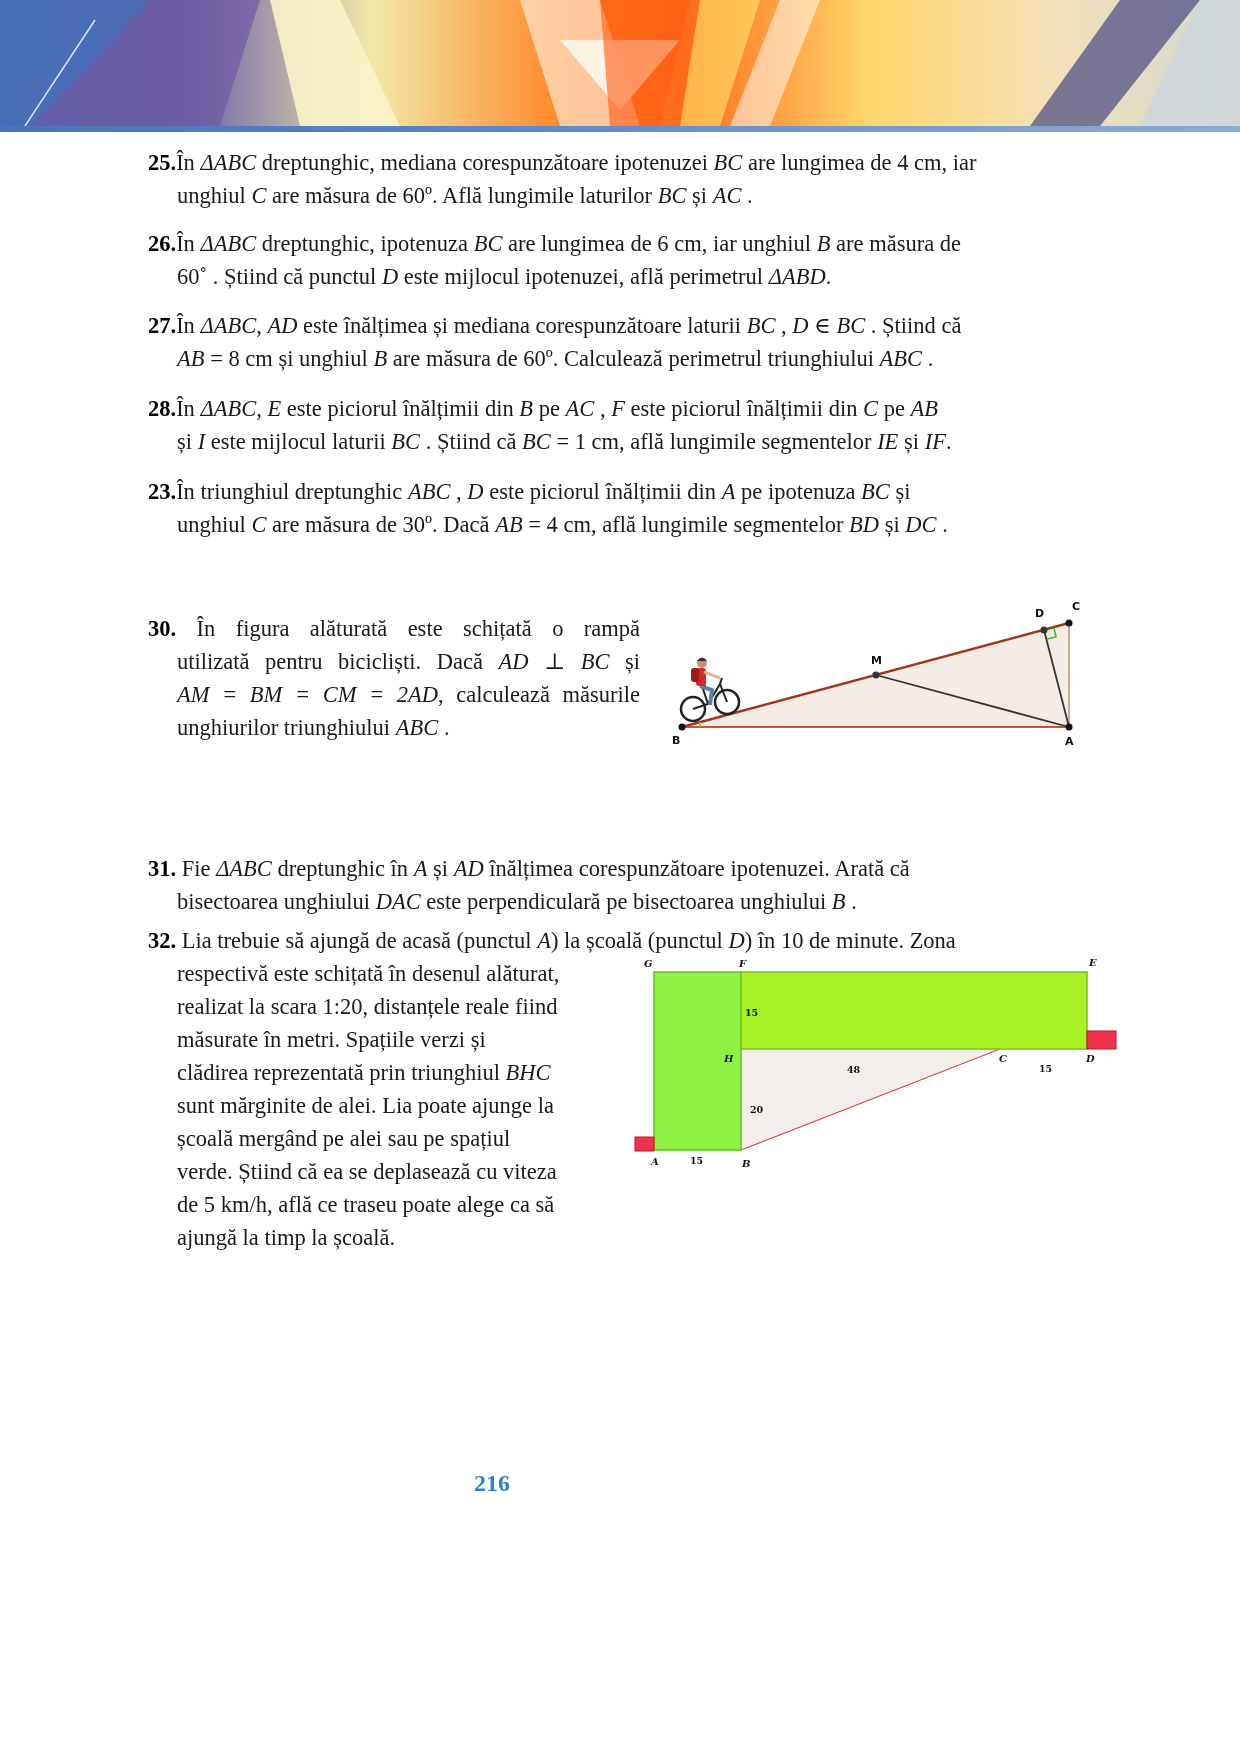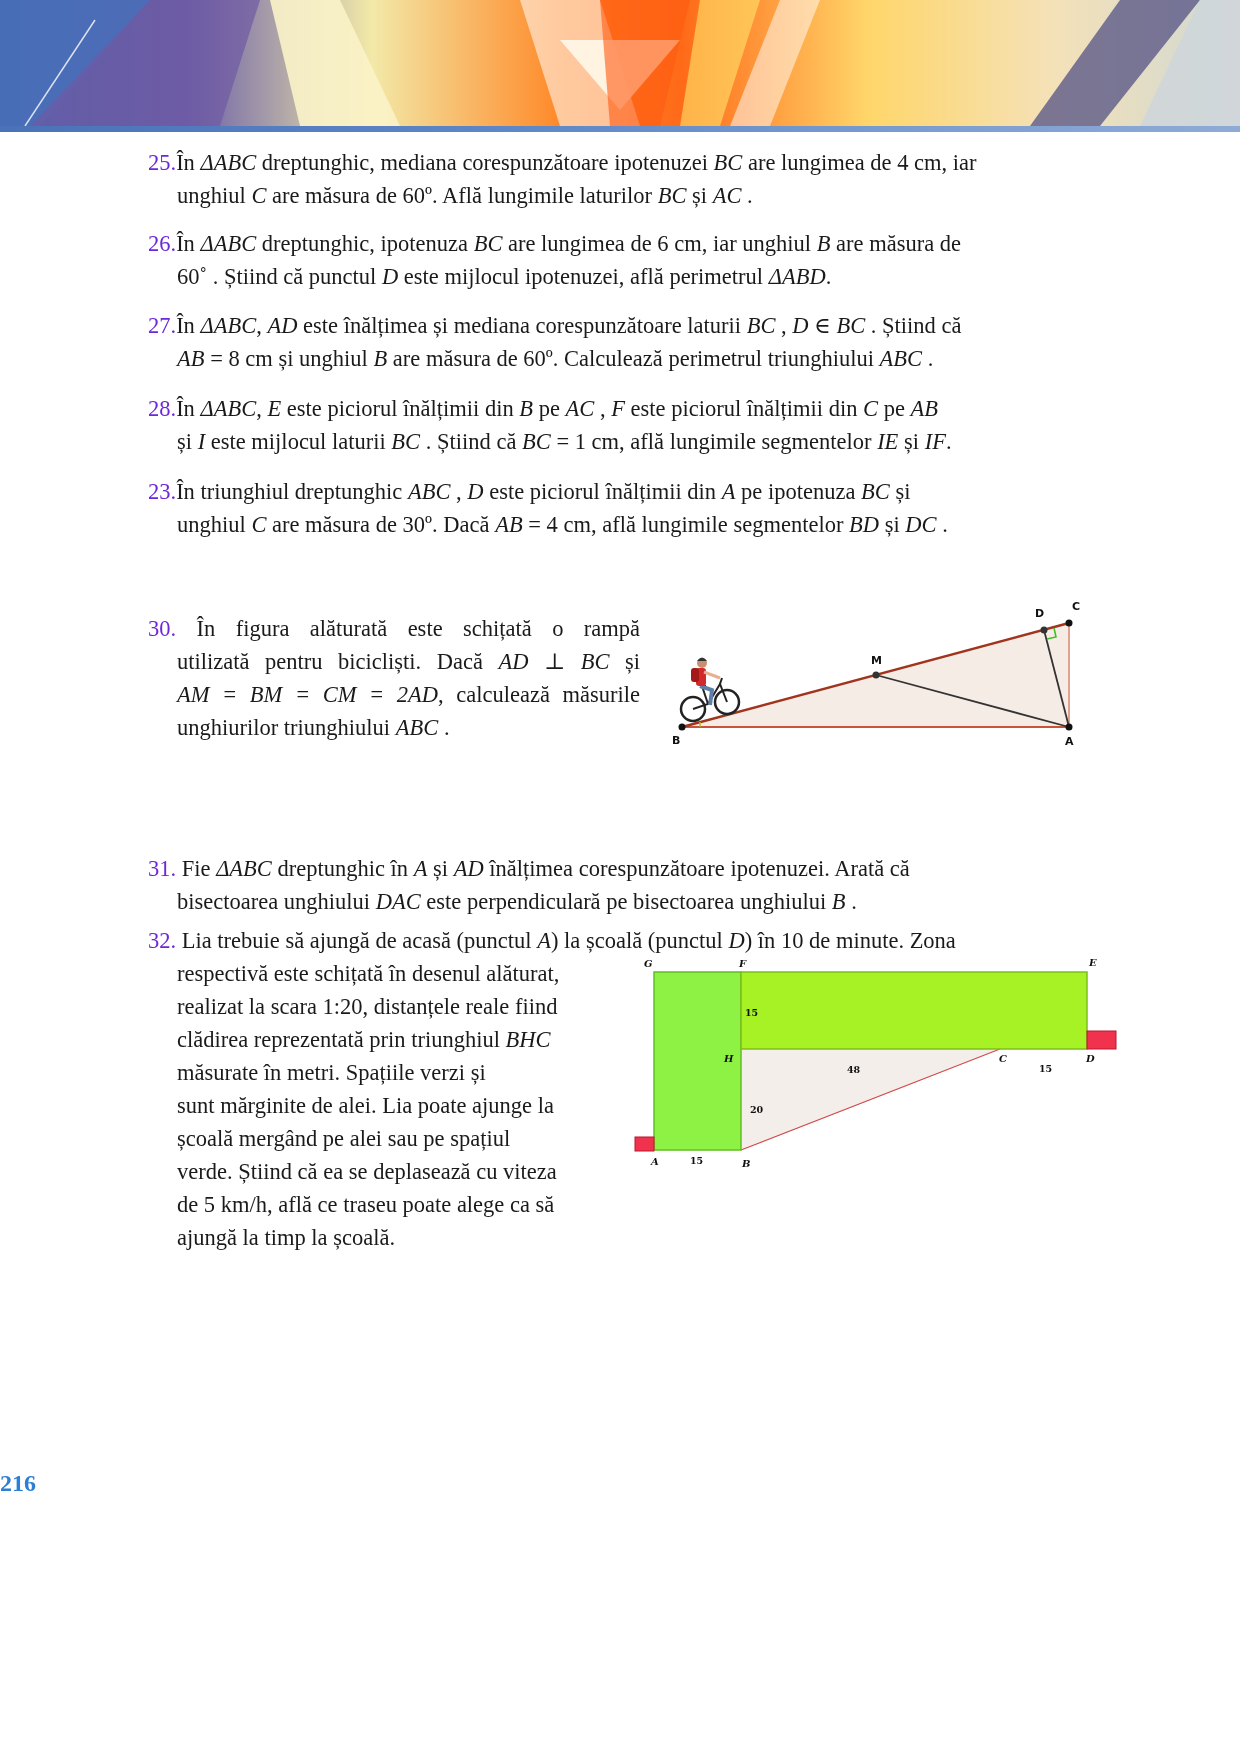--- a/index.html
+++ b/index.html
@@ -3,30 +3,30 @@
 <meta charset="utf-8">
 <style>
   html, body { margin: 0; padding: 0; background: #ffffff; }
   body { width: 1240px; height: 1754px; position: relative; overflow: hidden;
          font-family: "Liberation Serif", "DejaVu Serif", serif; color: #1a1a1a; }
   .banner { position: absolute; left: 0; top: 0; width: 1240px; height: 126px; overflow: hidden; }
   .banner svg { display: block; }
   .banner-strip { position: absolute; left: 0; top: 126px; width: 1240px; height: 6px;
                   background: linear-gradient(90deg, #4a72b8, #5d86c6 40%, #7fa0d2 80%, #8eabd6); }
   .problem { position: absolute; left: 148px; font-size: 22.5px; line-height: 33px; }
-  .problem .num { color: #6d28d9; font-weight: normal; }
+  .problem .num { color: #000000; font-weight: bold; }
   .problem .line { white-space: nowrap; display: block; }
   .problem .indent { padding-left: 29px; }
   .m { font-style: italic; }
   .just { text-align: justify; text-align-last: justify; display: block; white-space: normal; }
   .fig { position: absolute; }
   .fig-label { font-family: "DejaVu Sans", sans-serif; font-weight: bold; font-size: 11px; fill: #111; }
   .fig2-label { font-family: "DejaVu Serif", serif; font-style: italic; font-weight: bold; font-size: 10px; fill: #111; }
   .fig2-num { font-family: "DejaVu Serif", serif; font-weight: bold; font-size: 9.5px; fill: #111; }
-  .page-number { position: absolute; top: 1470px; left: 0; width: 984px; text-align: left;
+  .page-number { position: absolute; top: 1470px; left: 0; width: 984px; text-align: center;
                  font-size: 24px; font-weight: bold; color: #2d7fd3; }
 </style>
 </head>
 <body>
 
 <div class="banner">
   <svg width="1240" height="126" viewBox="0 0 1240 126">
     <defs>
       <linearGradient id="bg" x1="0" y1="0" x2="1" y2="0">
         <stop offset="0" stop-color="#3d66b0"></stop>
@@ -161,24 +161,24 @@
     <span>bisectoarea unghiului </span><span class="m">DAC</span><span> este perpendiculară pe bisectoarea unghiului </span><span class="m">B</span><span> .</span>
   </span>
 </div>
 
 <div class="problem" style="top:896px;margin-top:28px;">
   <span class="line">
     <span class="num">32.</span>&nbsp;<span>Lia trebuie să ajungă de acasă (punctul </span><span class="m">A</span><span>) la școală (punctul </span><span class="m">D</span><span>) în 10 de minute. Zona</span>
   </span>
   <span class="line indent">respectivă este schițată în desenul alăturat,</span>
   <span class="line indent">realizat la scara 1:20, distanțele reale fiind</span>
+  <span class="line indent">măsurate în metri. Spațiile verzi și</span>
   <span class="line indent">
     <span>clădirea reprezentată prin triunghiul </span><span class="m">BHC</span>
   </span>
-  <span class="line indent">măsurate în metri. Spațiile verzi și</span>
   <span class="line indent">sunt mărginite de alei. Lia poate ajunge la</span>
   <span class="line indent">școală mergând pe alei sau pe spațiul</span>
   <span class="line indent">verde. Știind că ea se deplasează cu viteza</span>
   <span class="line indent">de 5 km/h, află ce traseu poate alege ca să</span>
   <span class="line indent">ajungă la timp la școală.</span>
 </div>
 
 <div class="fig" style="left:620px; top:950px;">
   <svg width="500" height="230" viewBox="0 0 500 230">
 

